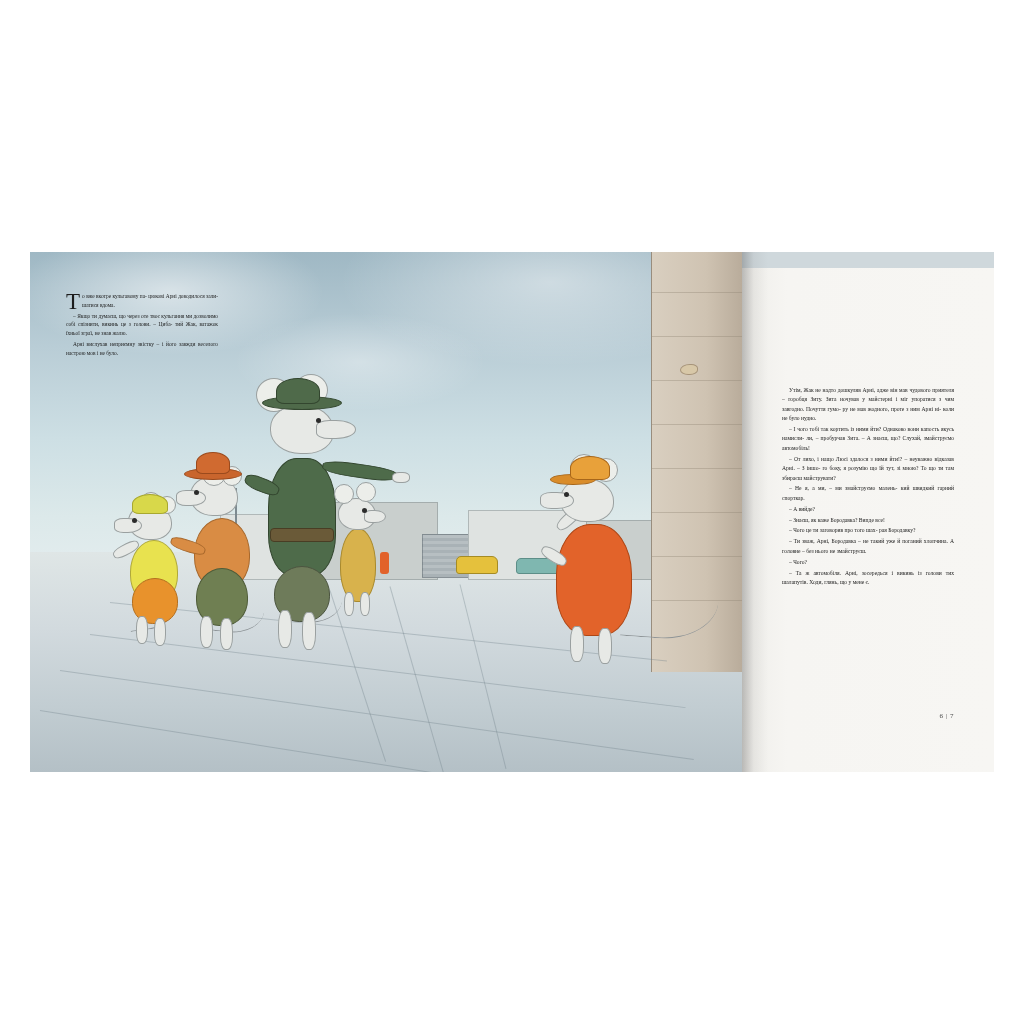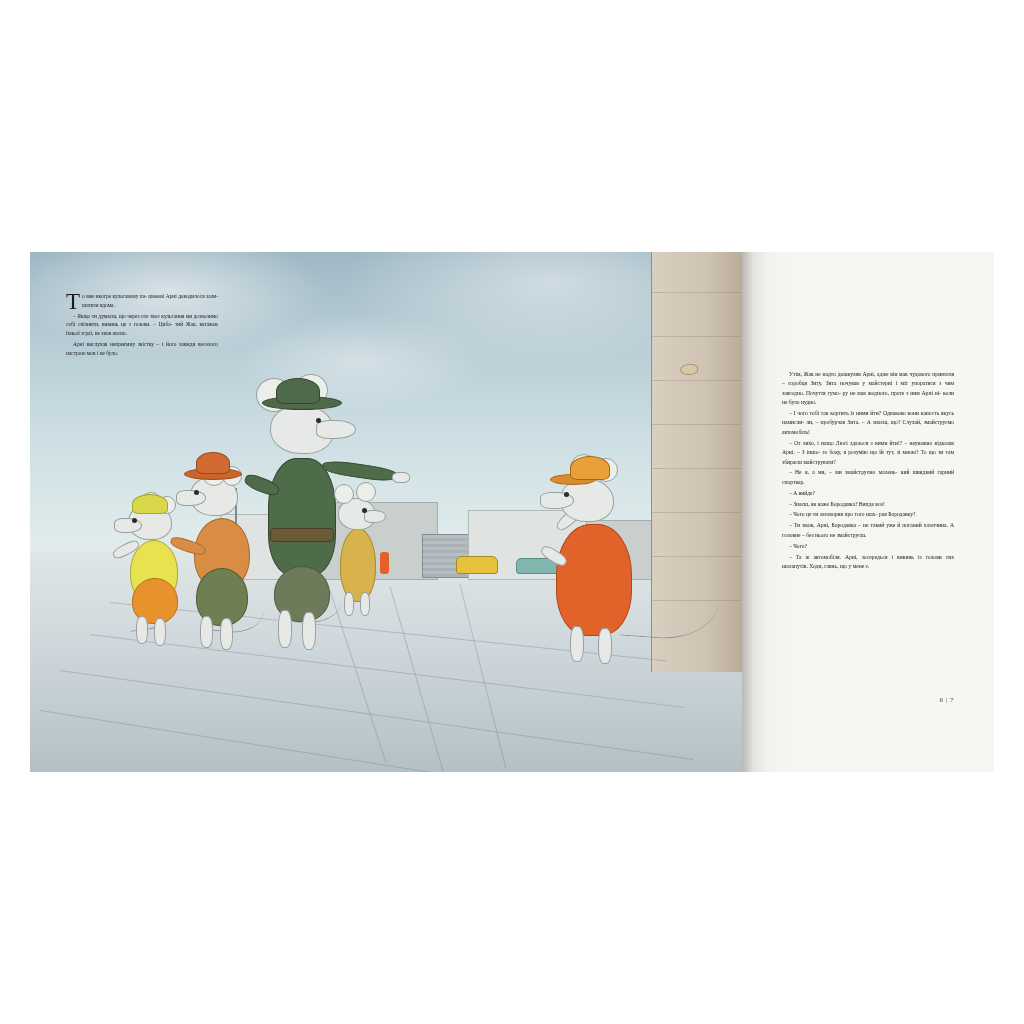--- a/index.html
+++ b/index.html
@@ -150,21 +150,21 @@
     line-height: 17px;
     padding: 1px 2px 0 0;
     font-family: "Liberation Serif", serif;
     color: #1d1d1d;
   }
 
   
   .right-page {
     position: absolute;
     left: 712px;
-    top: 0;
+    top: 16px;
     width: 252px;
     height: 520px;
     background: linear-gradient(90deg, #efeeea 0%, #f6f5f2 18%, #f7f6f3 100%);
   }
   .gutter-shadow {
     position: absolute;
     left: 712px; top: 0;
     width: 26px; height: 520px;
     background: linear-gradient(90deg, rgba(60,60,60,0.30) 0%, rgba(120,120,120,0.10) 45%, rgba(255,255,255,0) 100%);
     z-index: 20;

